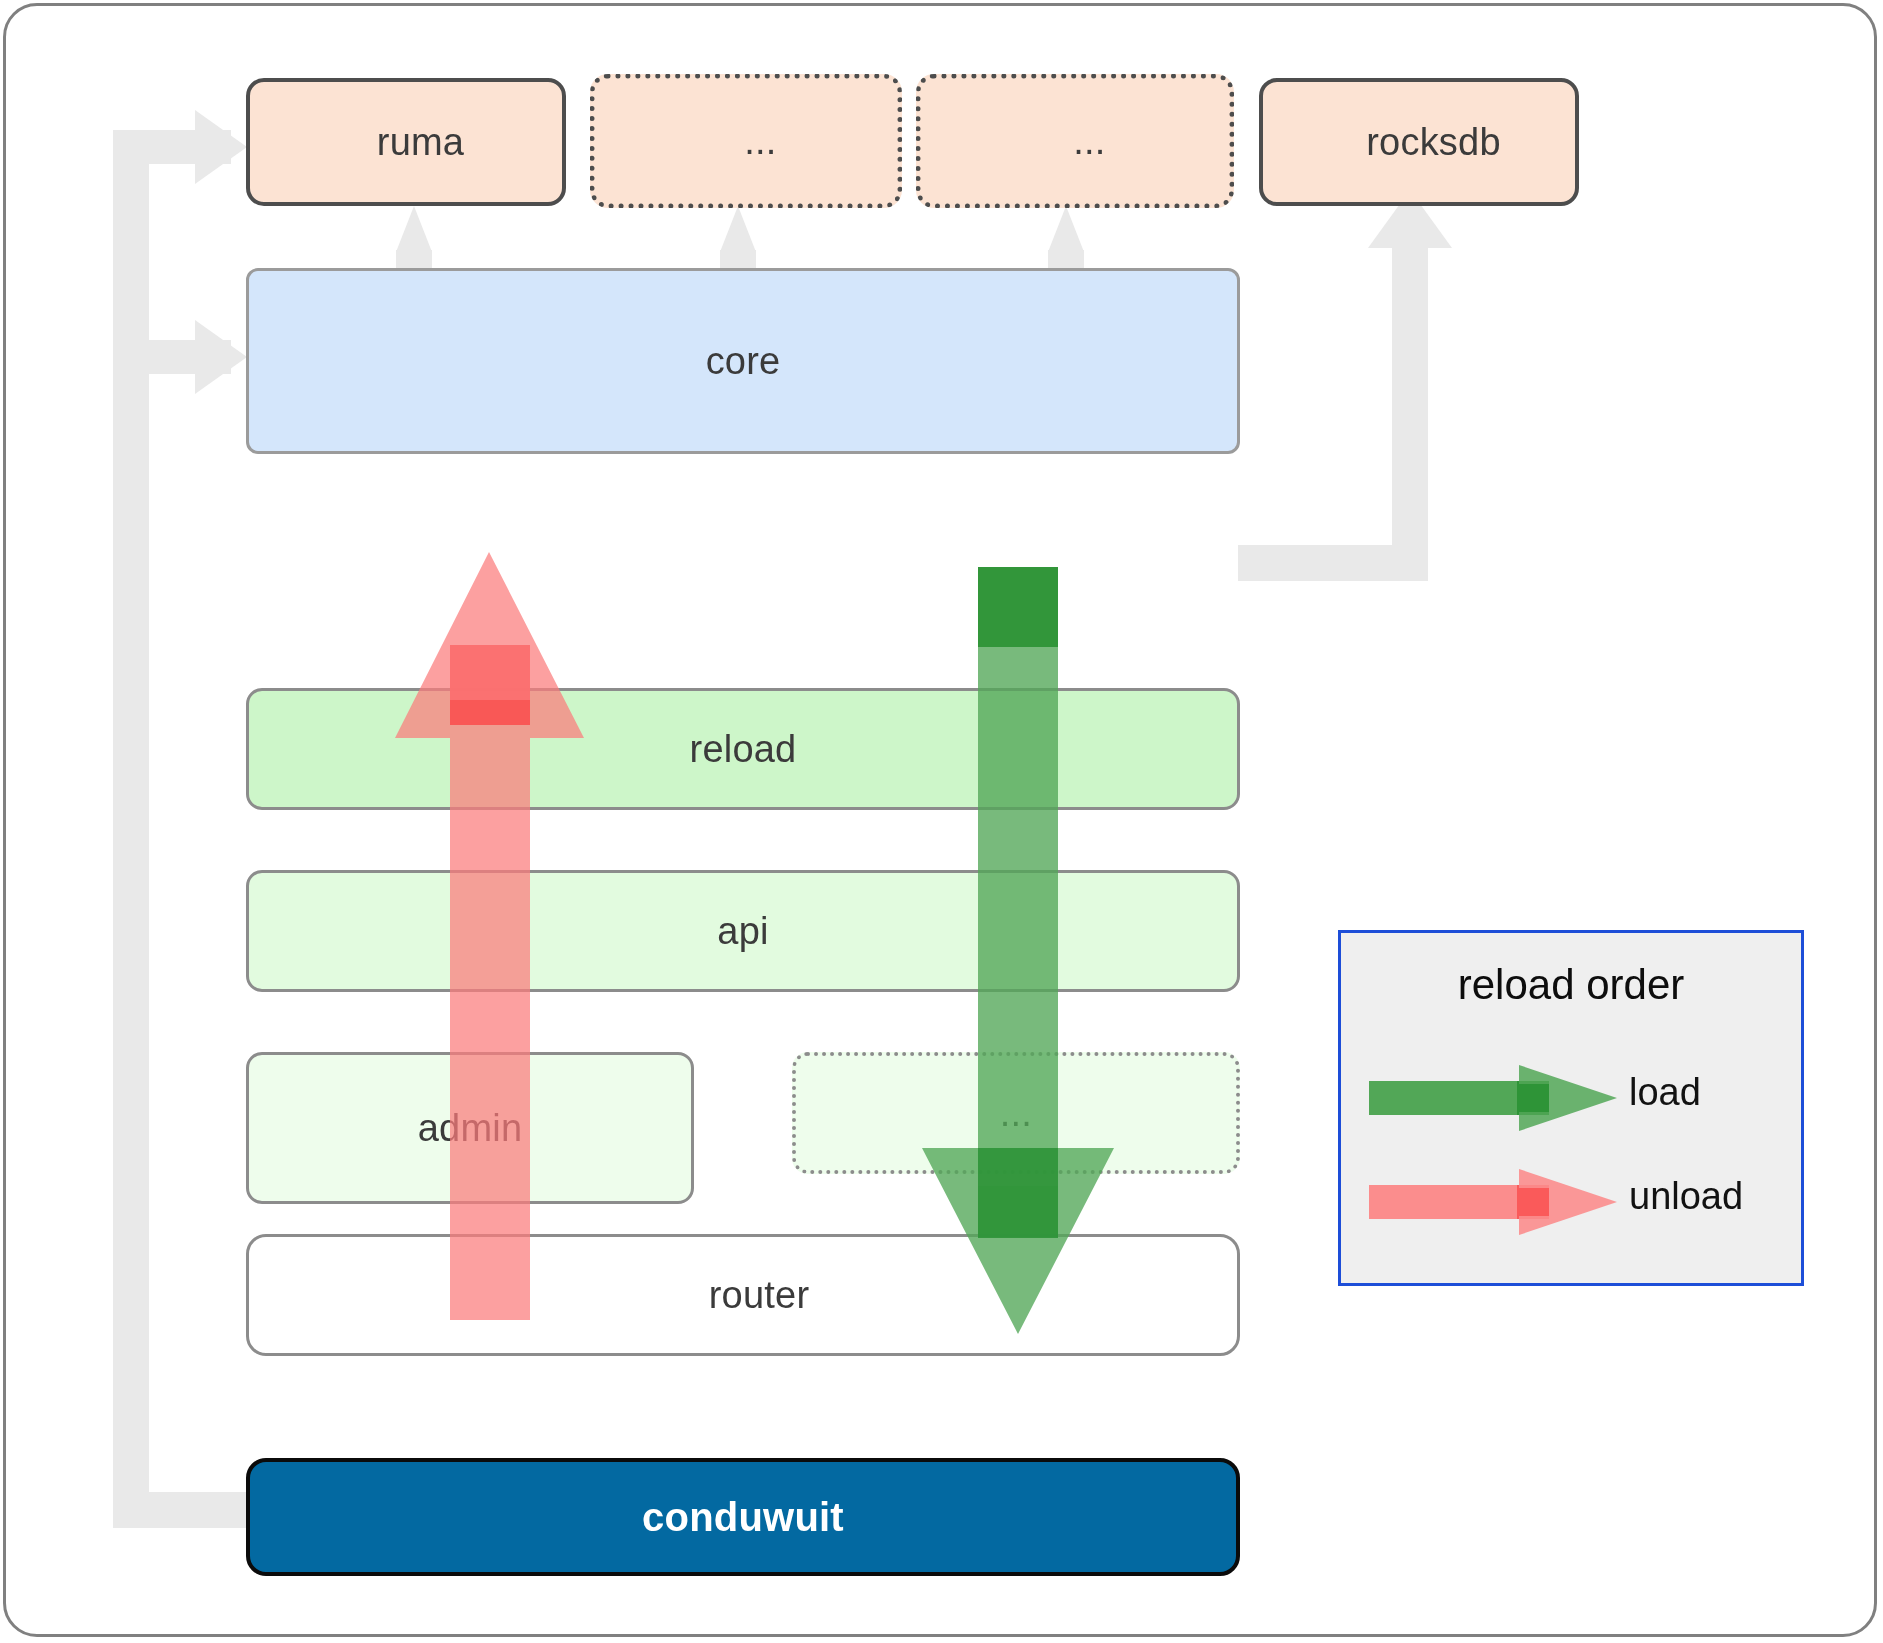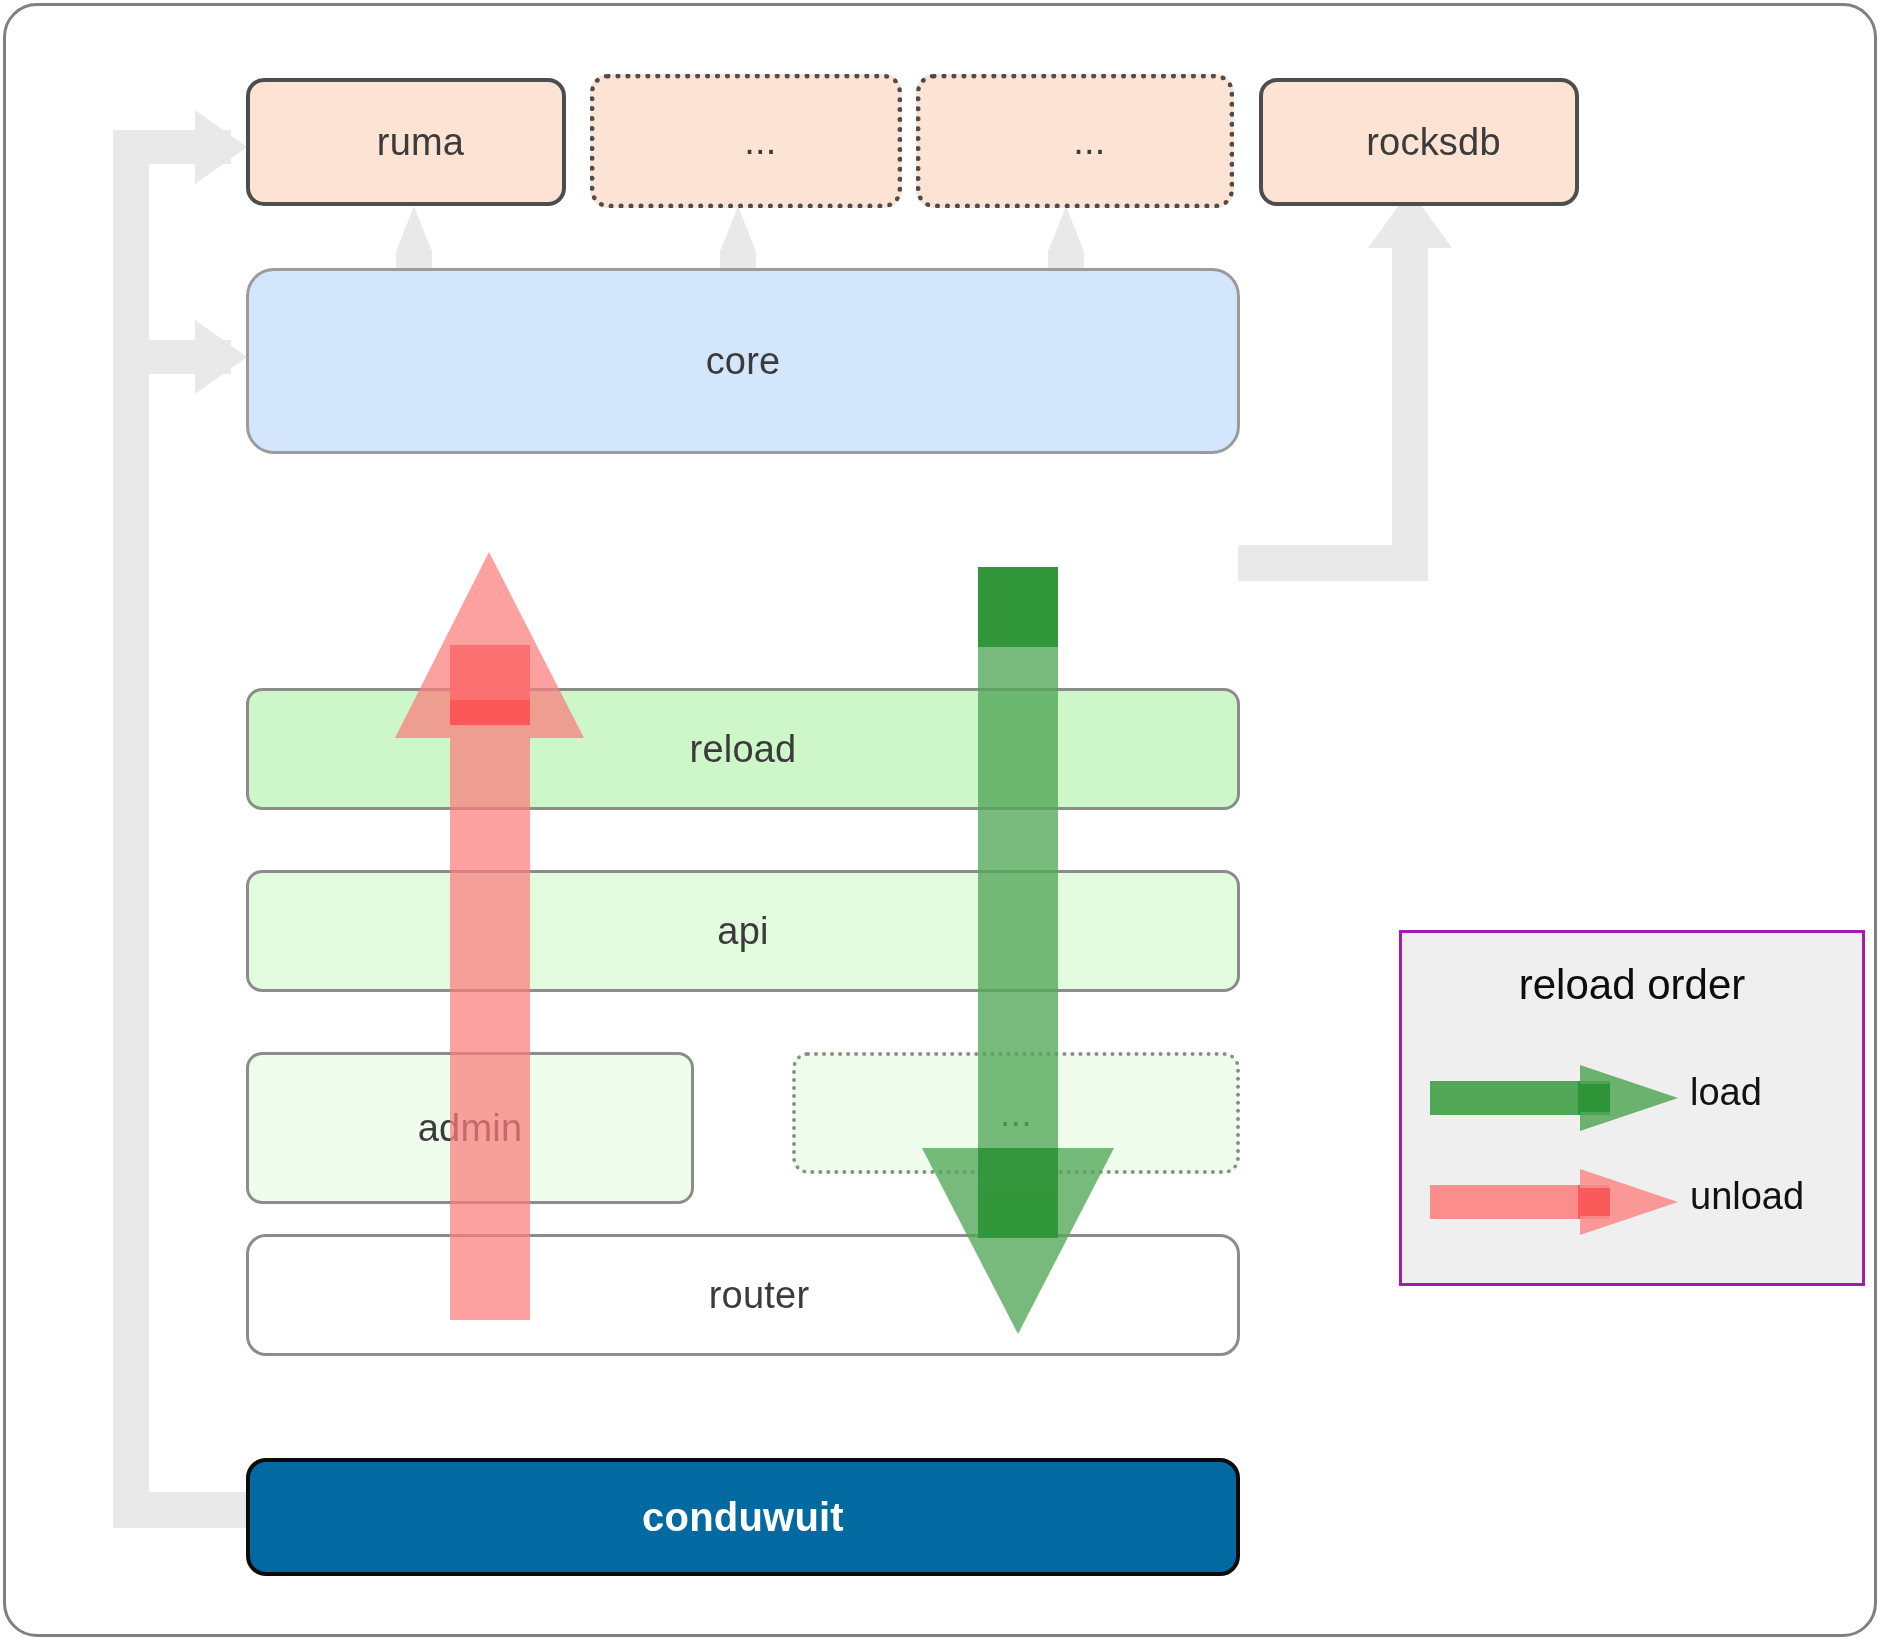--- a/index.html
+++ b/index.html
@@ -51,21 +51,21 @@
     padding-left: 29px;
   }
   .node.dep.dotted {
     border-style: dotted;
     border-width: 5px;
     border-color: #4d4d4d;
   }
   .node.core {
     background: #d4e6fb;
     border: 3px solid #9b9b9b;
-    border-radius: 28px;
+    border-radius: 12px;
   }
   .node.database {
     background: #9bf293;
     border: 3px solid #8c8c8c;
     border-radius: 16px;
   }
   .node.service {
     background: #cdf6c9;
     border: 3px solid #8c8c8c;
     border-radius: 16px;
@@ -114,26 +114,26 @@
     position: absolute;
     left: 0; top: 0;
     width: 1883px; height: 1643px;
     z-index: 8;
     pointer-events: none;
   }
 
   
   #legend {
     position: absolute;
-    left: 1399px;
+    left: 1338px;
     top: 930px;
     width: 466px;
     height: 356px;
     background: #efefef;
-    border: 3px solid #a21caf;
+    border: 3px solid #1d4ed8;
     box-sizing: border-box;
     z-index: 9;
   }
   #legend .title {
     position: absolute;
     left: 0; top: 28px;
     width: 100%;
     text-align: center;
     font-size: 42px;
     color: #0d0d0d;

